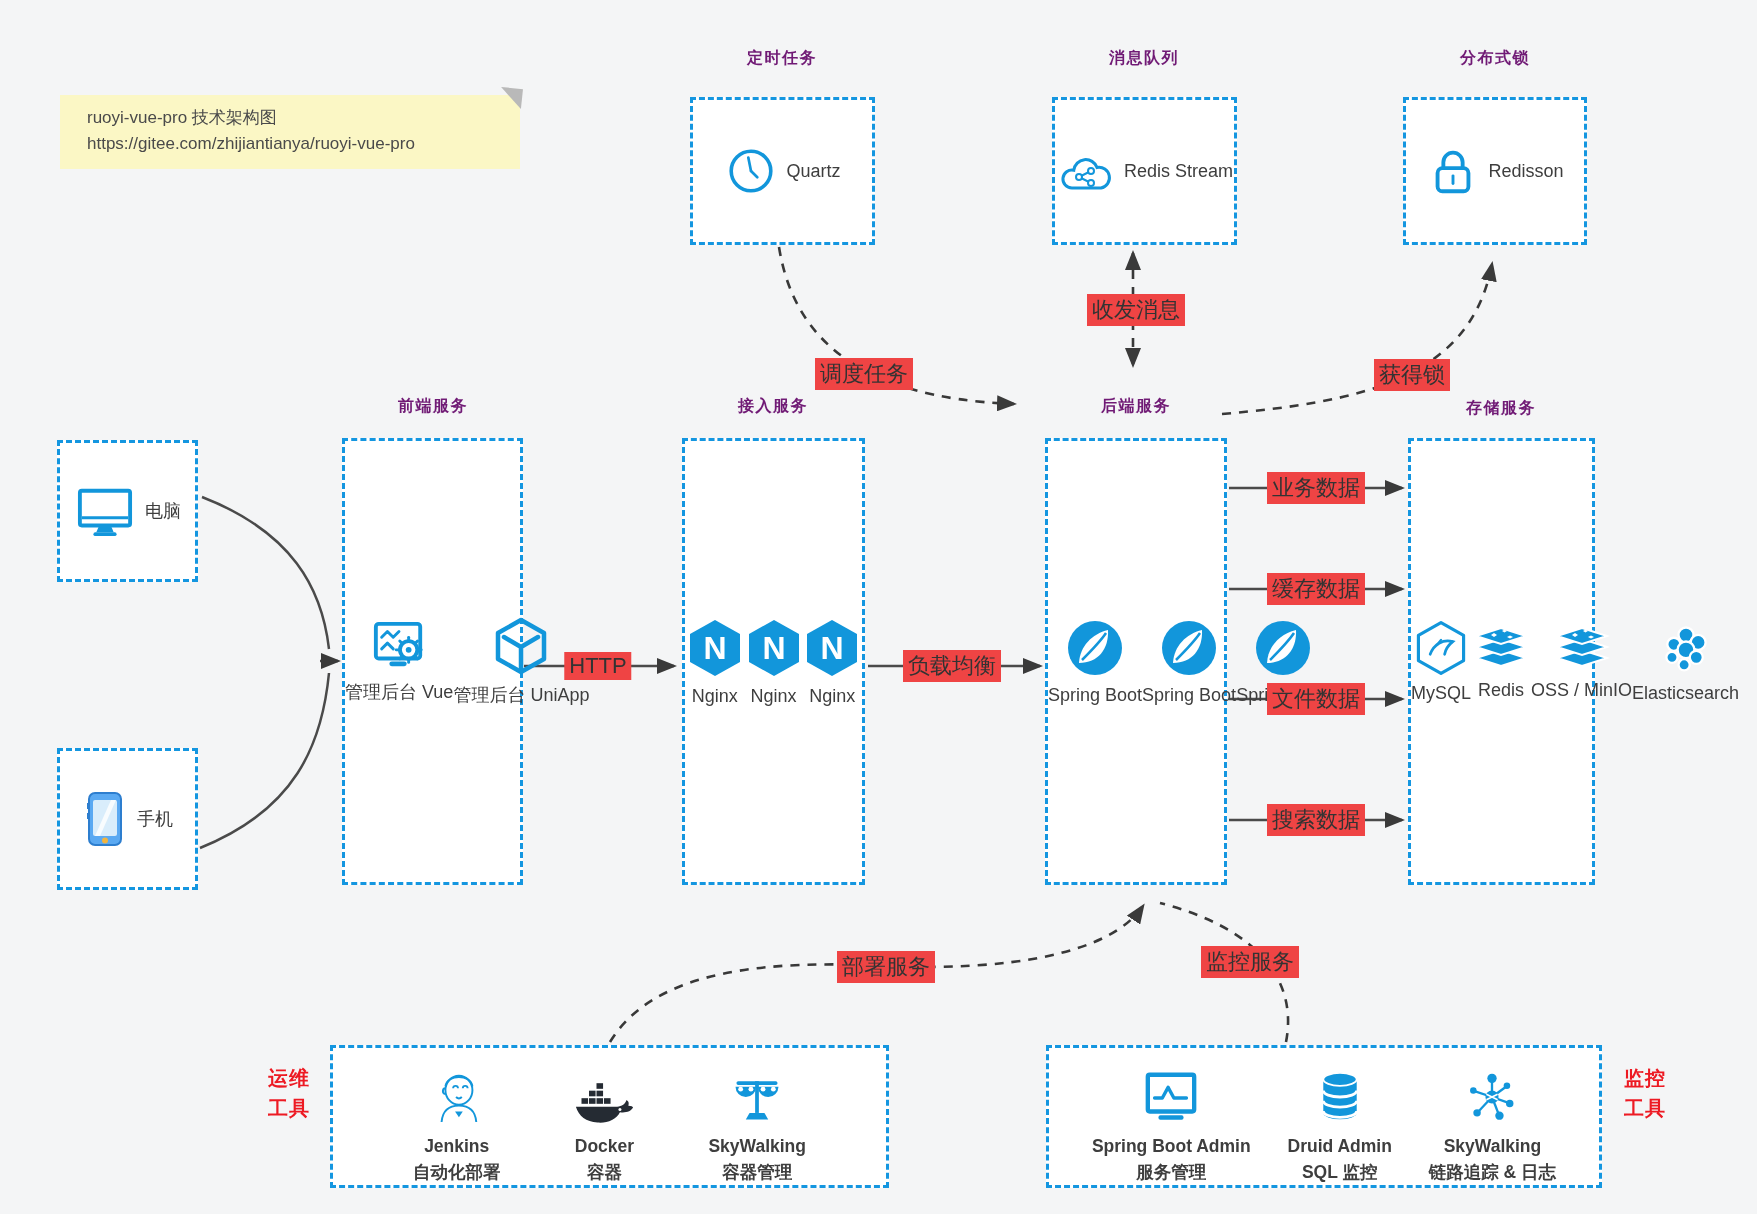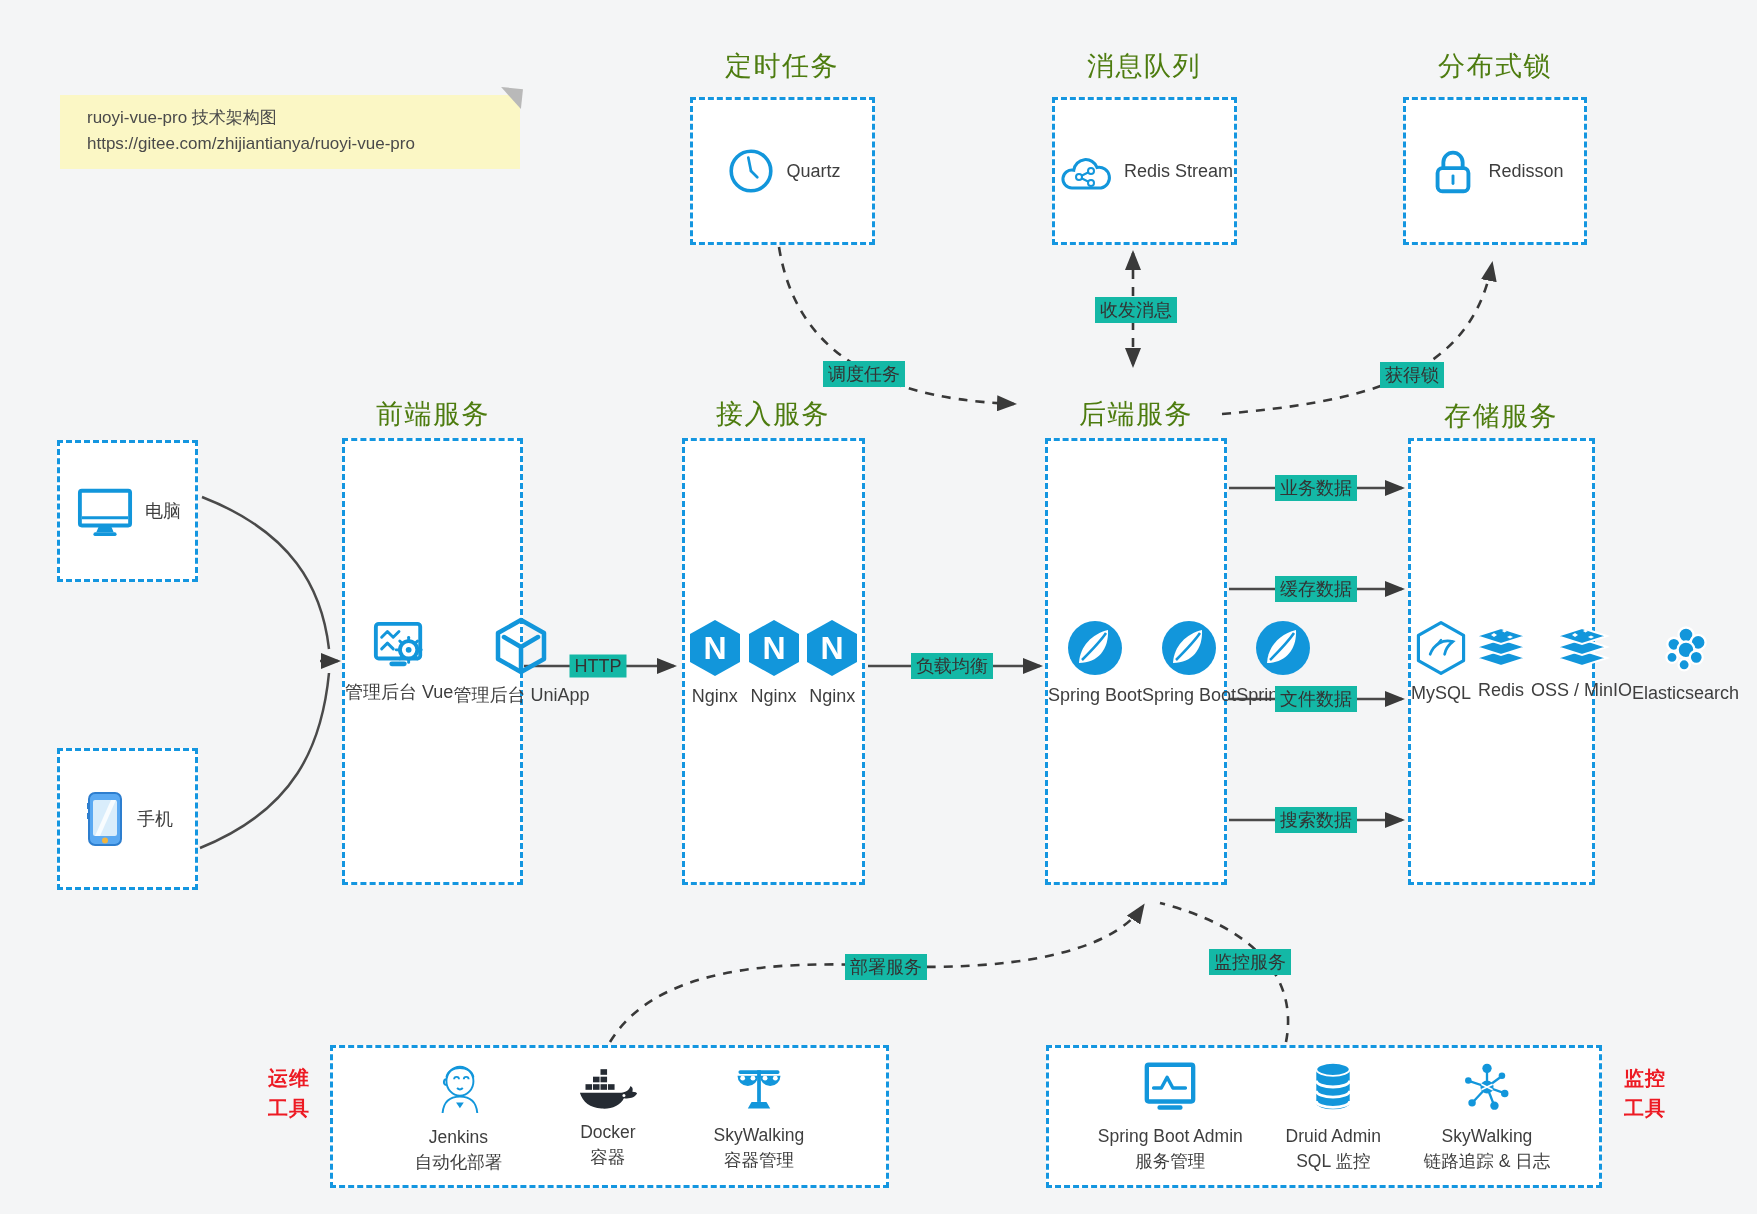--- a/index.html
+++ b/index.html
@@ -4,31 +4,31 @@
 <style>
   html,body{margin:0;padding:0;background:#e9eaec;}
   .stage{position:relative;width:1757px;height:1214px;background:#f4f5f6;overflow:hidden;
          font-family:"Liberation Sans","DejaVu Sans",sans-serif;}
   .edges{position:absolute;left:0;top:0;}
   .dbox{position:absolute;box-sizing:border-box;border:3px dashed #1496e0;background:#ffffff;
         display:flex;align-items:center;}
   .tall-box{justify-content:space-evenly;padding:4px 0;}
   .top-box{justify-content:center;gap:8px;}
   .client-box{justify-content:center;gap:9px;}
-  .hbox{flex-direction:row;justify-content:space-evenly;align-items:center;padding:0 6px;}
+  .hbox{flex-direction:row;justify-content:space-evenly;align-items:flex-end;padding:0 6px;font-weight:bold;}
   .item{display:flex;flex-direction:column;align-items:center;gap:7px;}
   .icon{display:block;line-height:0;}
   .ilabel{font-size:18px;color:#3e3e3e;white-space:nowrap;}
   .blabel{font-size:17.5px;color:#3e3e3e;text-align:center;line-height:1.45;white-space:nowrap;margin-top:2px;}
-  .gtitle{position:absolute;transform:translateX(-50%);color:#4d7c0f;font-weight:normal;font-size:27px;
+  .gtitle{position:absolute;transform:translateX(-50%);color:#701a75;font-weight:bold;font-size:16px;
           white-space:nowrap;letter-spacing:1.5px;}
   .side-label{position:absolute;color:#ed1a23;font-weight:bold;font-size:20px;line-height:1.5;
               text-align:center;white-space:nowrap;letter-spacing:1px;}
-  .elabel{position:absolute;transform:translate(-50%,-50%);background:#14b8a6;color:#333333;
-          font-size:18px;padding:1px 5px;white-space:nowrap;}
+  .elabel{position:absolute;transform:translate(-50%,-50%);background:#ef4444;color:#333333;
+          font-size:22px;padding:1px 5px;white-space:nowrap;}
   .note{position:absolute;left:60px;top:95px;width:460px;height:74px;background:#fbf7c5;
         box-sizing:border-box;padding:10px 0 0 27px;color:#4a4a4a;font-size:17px;line-height:1.55;}
   .note-fold{position:absolute;right:-2px;top:-7px;width:0;height:0;
              border-top:20px solid #b9b9b9;border-left:22px solid transparent;transform:rotate(6deg);}
 </style>
 </head>
 <body>
 
 <div class="stage">
 

